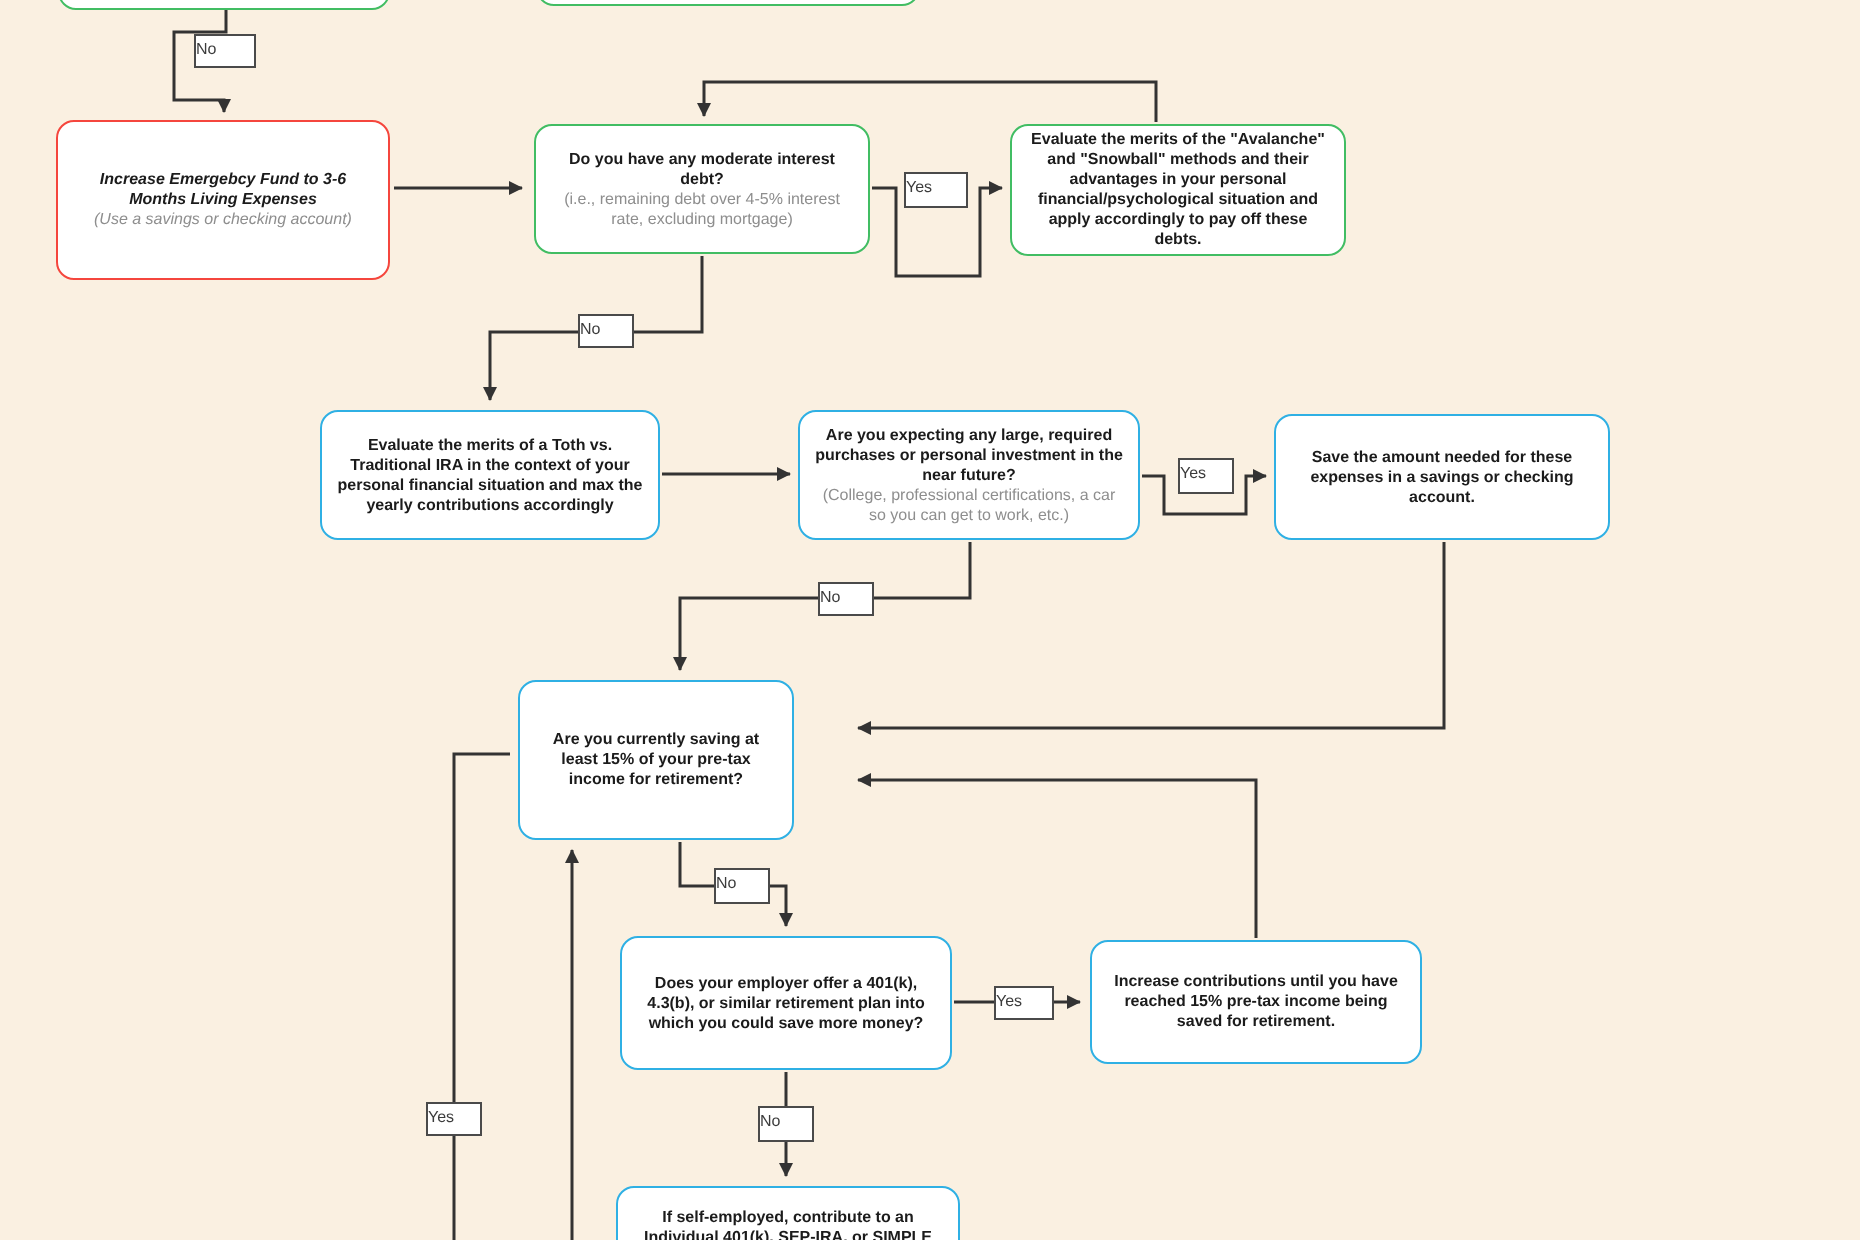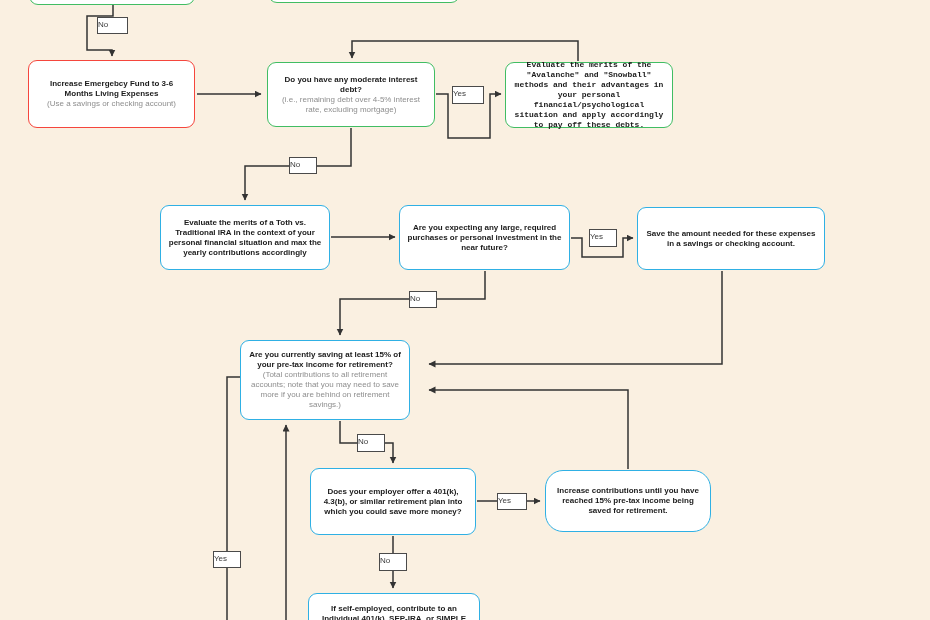--- a/index.html
+++ b/index.html
@@ -81,56 +81,56 @@
       <polyline points="477,501 540,501" marker-end="url(#arrow)"></polyline>
       <polyline points="393,536 393,588" marker-end="url(#arrow)"></polyline>
       <polyline points="255,377 227,377 227,622"></polyline>
       <polyline points="286,622 286,425" marker-end="url(#arrow)"></polyline>
     </g>
   </svg>
 
   <div class="node green" style="left:29px;top:-42px;width:166px;height:47px;"></div>
   <div class="node green" style="left:268px;top:-44px;width:192px;height:47px;"></div>
 
-  <div class="node red" style="left:28px;top:60px;width:167px;height:68px;">
+  <div class="node red" style="left:28px;top:60px;width:167px;height:80px;font-style:italic;">
     <span class="title">Increase Emergebcy Fund to 3-6 Months Living Expenses</span>
     <span class="subtitle">(Use a savings or checking account)</span>
   </div>
 
   <div class="node green" style="left:267px;top:62px;width:168px;height:65px;">
     <span class="title">Do you have any moderate interest debt?</span>
     <span class="subtitle">(i.e., remaining debt over 4-5% interest rate, excluding mortgage)</span>
   </div>
 
-  <div class="node green" style="left:505px;top:62px;width:168px;height:66px;font-family:Liberation Mono, monospace;">
+  <div class="node green" style="left:505px;top:62px;width:168px;height:66px;">
     <span class="title">Evaluate the merits of the "Avalanche" and "Snowball" methods and their advantages in your personal financial/psychological situation and apply accordingly to pay off these debts.</span>
   </div>
 
   <div class="node blue" style="left:160px;top:205px;width:170px;height:65px;text-align:center;">
     <span class="title">Evaluate the merits of a Toth vs. Traditional IRA in the context of your personal financial situation and max the yearly contributions accordingly</span>
   </div>
 
   <div class="node blue" style="left:399px;top:205px;width:171px;height:65px;">
     <span class="title">Are you expecting any large, required purchases or personal investment in the near future?</span>
+    <span class="subtitle">(College, professional certifications, a car so you can get to work, etc.)</span>
   </div>
 
-  <div class="node blue" style="left:637px;top:207px;width:188px;height:63px;">
+  <div class="node blue" style="left:637px;top:207px;width:168px;height:63px;">
     <span class="title">Save the amount needed for these expenses in a savings or checking account.</span>
   </div>
 
-  <div class="node blue" style="left:240px;top:340px;width:170px;height:80px;">
+  <div class="node blue" style="left:259px;top:340px;width:138px;height:80px;">
     <span class="title">Are you currently saving at least 15% of your pre-tax income for retirement?</span>
-    <span class="subtitle">(Total contributions to all retirement accounts; note that you may need to save more if you are behind on retirement savings.)</span>
   </div>
 
   <div class="node blue" style="left:310px;top:468px;width:166px;height:67px;align-items:center;">
     <span class="title">Does your employer offer a 401(k), 4.3(b), or similar retirement plan into which you could save more money?</span>
   </div>
 
-  <div class="node blue" style="left:545px;top:470px;width:166px;height:62px;border-radius:18px;">
+  <div class="node blue" style="left:545px;top:470px;width:166px;height:62px;">
     <span class="title">Increase contributions until you have reached 15% pre-tax income being saved for retirement.</span>
   </div>
 
   <div class="node blue" style="left:308px;top:593px;width:172px;height:60px;justify-content:flex-start;padding-top:10px;">
     <span class="title">If self-employed, contribute to an Individual 401(k), SEP-IRA, or SIMPLE</span>
   </div>
 
   <div class="edge-label" style="left:97px;top:17px;width:31px;height:17px;">No</div>
   <div class="edge-label" style="left:452px;top:86px;width:32px;height:18px;">Yes</div>
   <div class="edge-label" style="left:289px;top:157px;width:28px;height:17px;">No</div>

